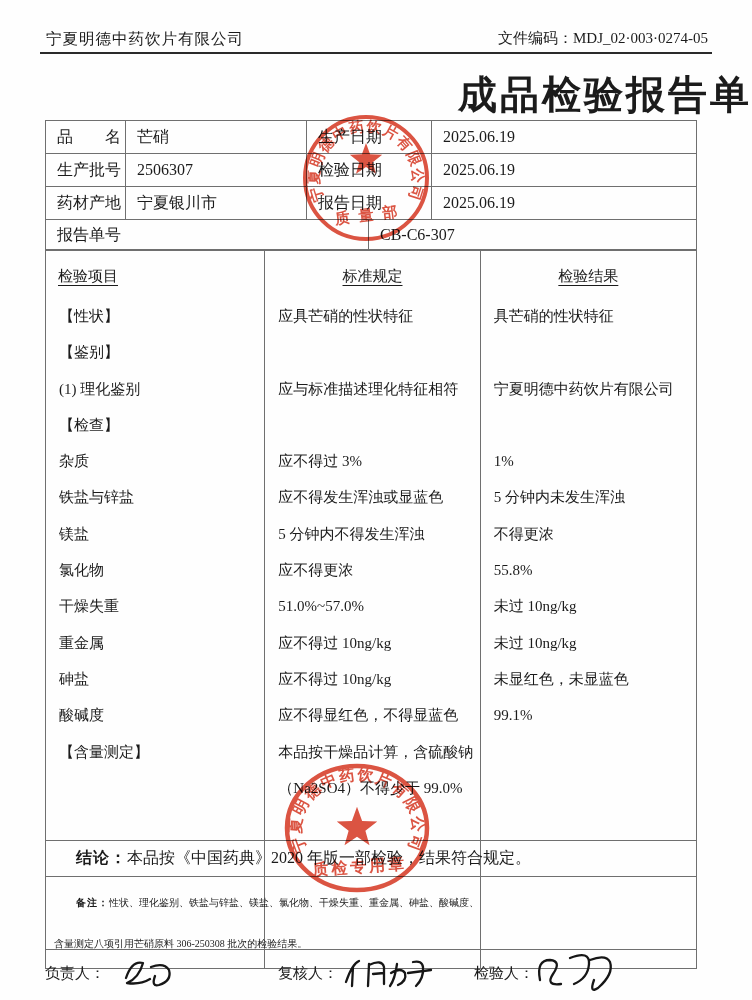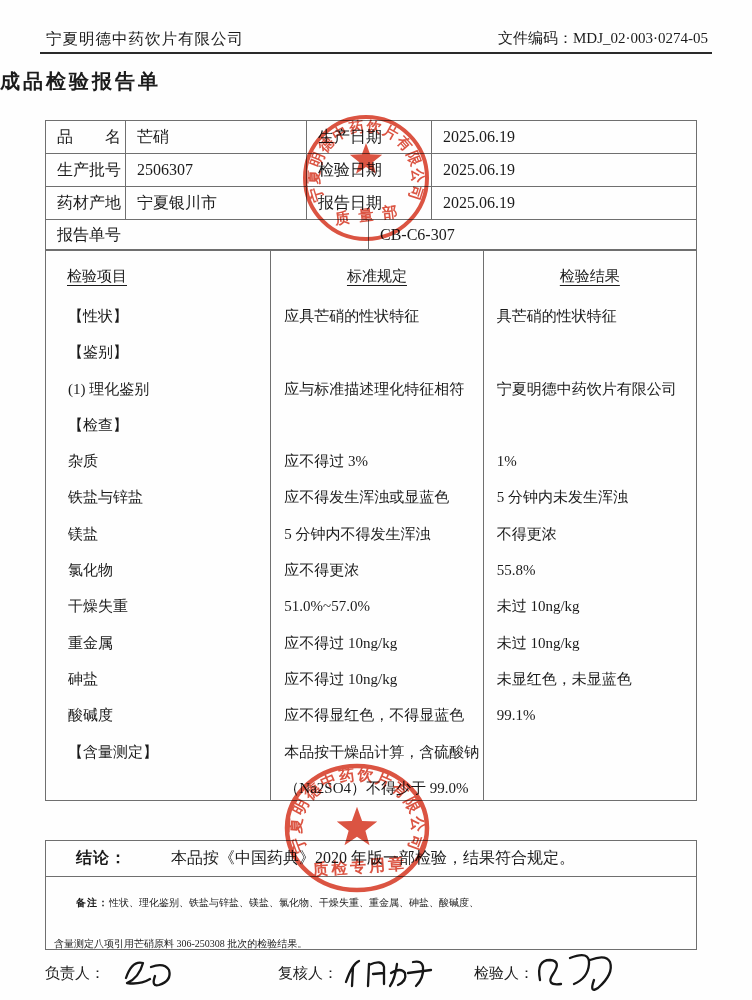--- a/index.html
+++ b/index.html
@@ -13,43 +13,43 @@
     position:relative;
     background:#fefefe;
     color:var(--text);
     font-family:"Liberation Serif","DejaVu Serif",serif;
     overflow:hidden;
   }
   
   .hdr-left{position:absolute;top:29px;left:46px;font-size:15.5px;letter-spacing:1px;}
   .hdr-right{position:absolute;top:29px;right:44px;font-size:15px;}
   .hdr-rule{position:absolute;top:52px;left:40px;width:672px;height:2px;background:#2a2a2a;}
-  .doc-title{position:absolute;top:68px;left:0;width:100%;text-align:left;
-    font-size:20px;font-weight:bold;letter-spacing:3px;}
+  .doc-title{position:absolute;top:68px;left:0;width:100%;text-align:right;
+    font-size:39px;font-weight:bold;letter-spacing:3px;}
   
   .info-table{position:absolute;top:120px;left:45px;width:652px;border:1px solid var(--line);background:transparent;}
   .irow{display:grid;grid-template-columns:80px 181px 125px 1fr;height:33px;border-bottom:1px solid var(--line);}
   .irow:last-child{border-bottom:none;grid-template-columns:323px 1fr;height:30px;}
   .icell{display:flex;align-items:center;font-size:16px;padding-left:11px;border-right:1px solid var(--line);overflow:hidden;white-space:nowrap;}
   .icell:last-child{border-right:none;}
   
-  .main-table{position:absolute;top:249px;left:45px;width:652px;height:552px;
-    border:1px solid var(--line);display:flex;padding-left:9px;}
+  .main-table{position:absolute;top:249px;left:45px;width:652px;height:720px;
+    border:1px solid var(--line);display:flex;}
   .mt-col{width:220px;border-right:1px solid var(--line);font-size:15px;}
   .mt-col:nth-child(2){width:216px;}
   .mt-col:last-child{width:216px;border-right:none;}
   .mt-hd{height:48px;display:flex;align-items:flex-end;padding-bottom:12px;font-size:15px;}
   .mt-hd span{text-decoration:underline;text-underline-offset:4px;}
   .mt-col:first-child .mt-hd{padding-left:12px;}
   .mt-col:nth-child(2) .mt-hd,.mt-col:last-child .mt-hd{justify-content:center;}
   .mt-line{height:36.3px;line-height:36.3px;padding-left:13px;white-space:nowrap;overflow:hidden;}
   
   .concl-box{position:absolute;top:840px;left:45px;width:652px;height:110px;border:1px solid var(--line);}
   .concl-row{height:36px;border-bottom:1px solid var(--line);display:flex;align-items:center;
-    padding-left:30px;font-size:16px;gap:44px;}
+    padding-left:30px;font-size:16px;}
   .remark-row{padding:5px 8px 0 8px;font-size:10px;line-height:41px;}
   .remark-line1{padding-left:22px;}
   .lbl-strong{font-weight:bold;letter-spacing:1px;}
   
   .sig-row{position:absolute;top:952px;left:0;width:752px;height:48px;text-align:right;}
   .sig-label{position:absolute;top:12px;font-size:15px;}
   .sig-label.l1{left:45px;}
   .sig-label.l2{left:278px;}
   .sig-label.l3{left:474px;}
   .sig-svg{position:absolute;}

